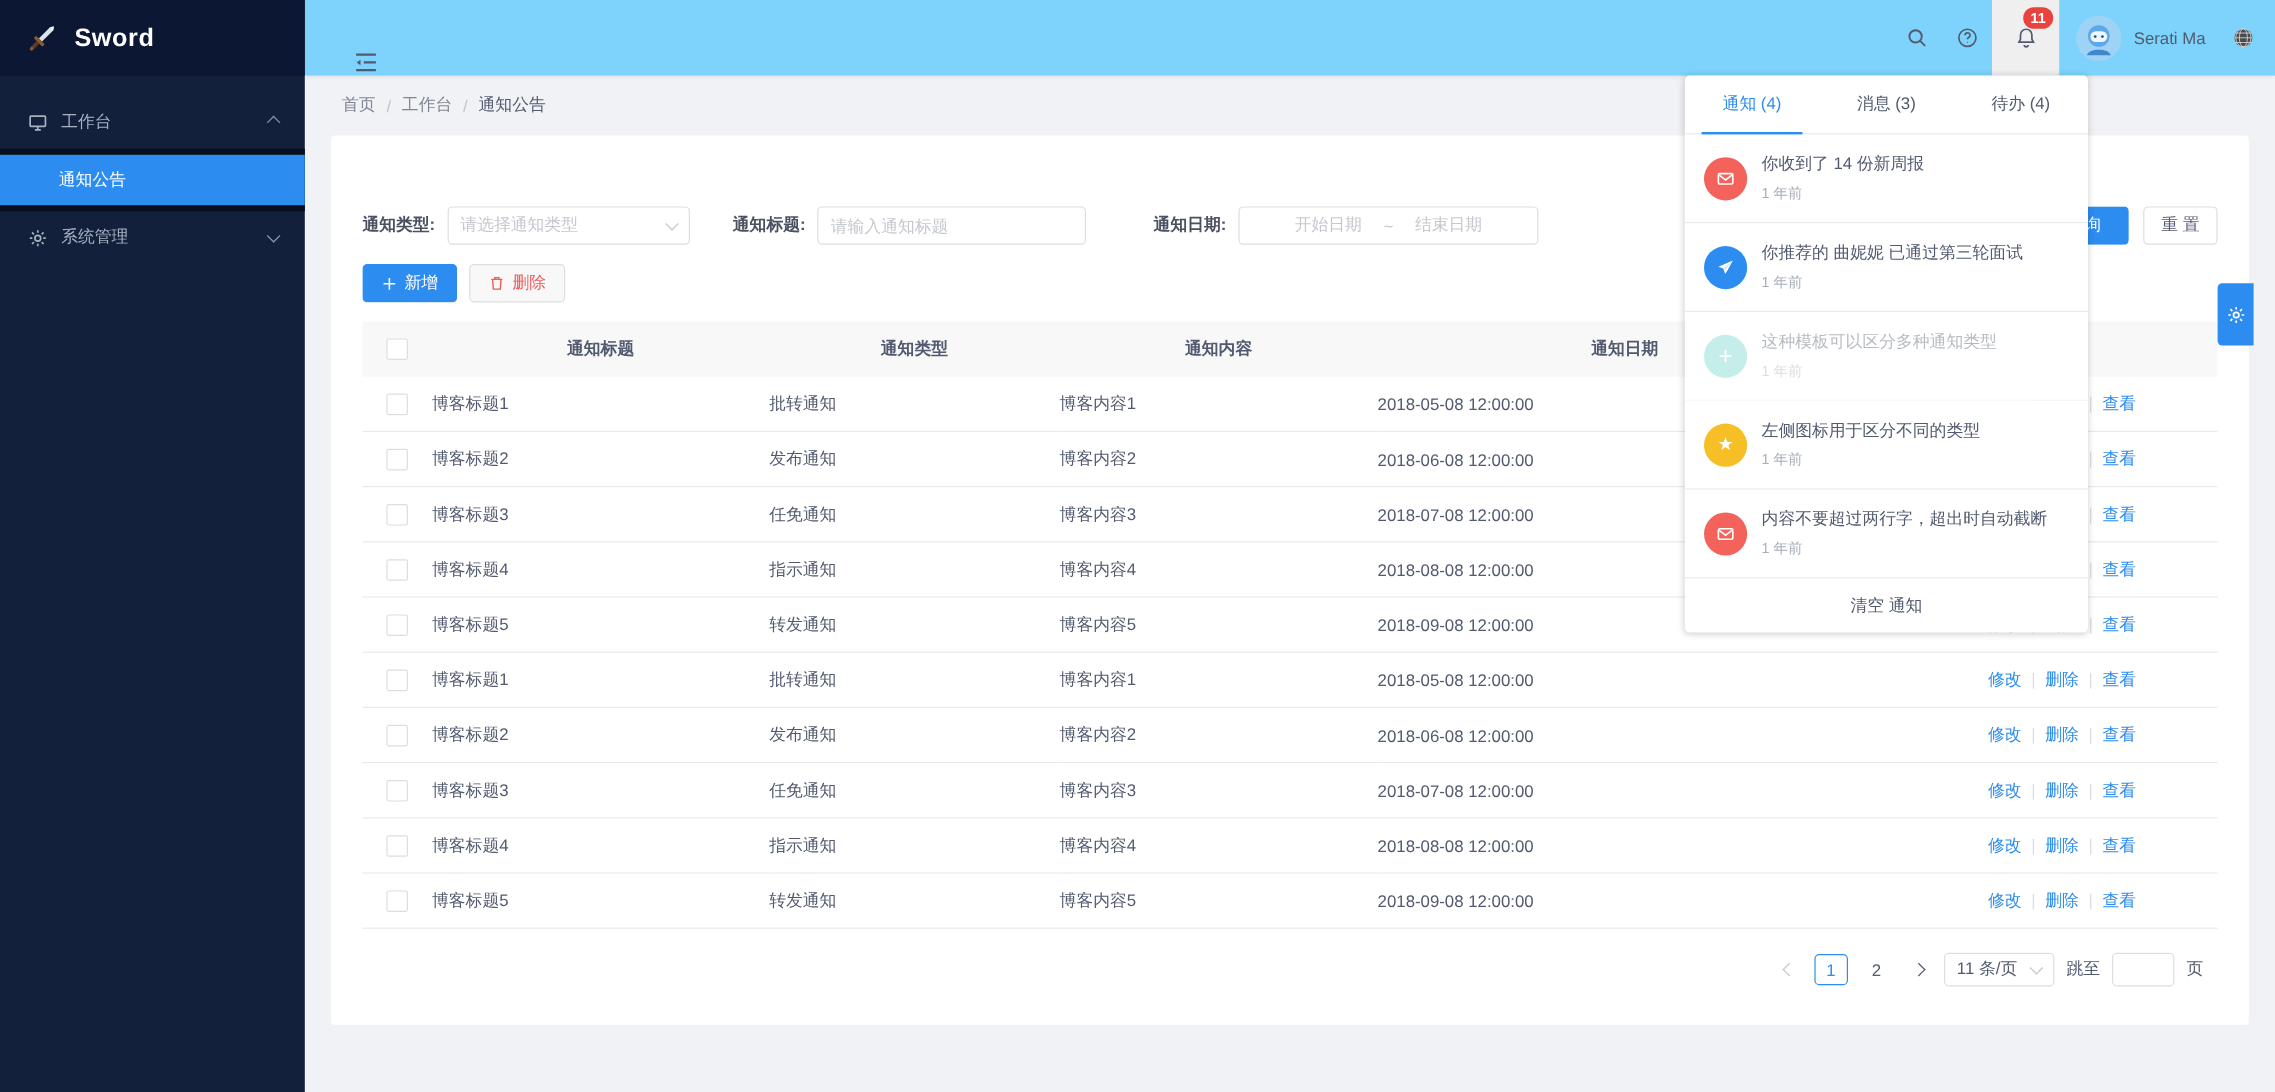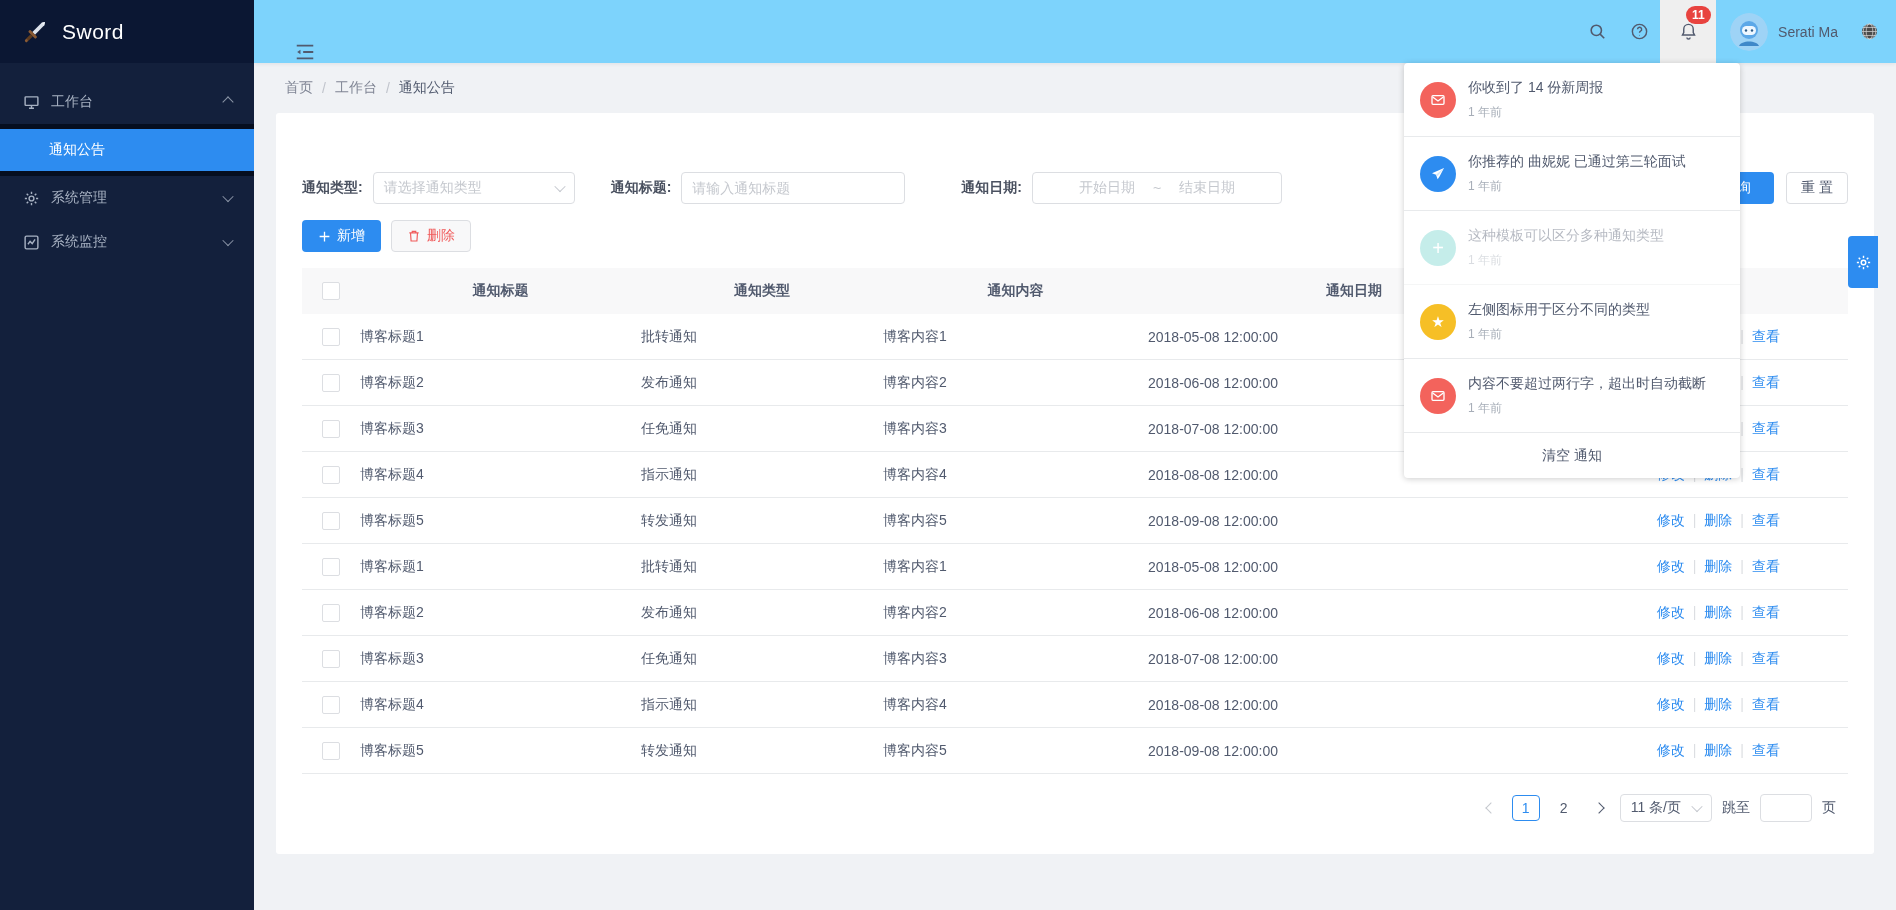--- a/index.html
+++ b/index.html
@@ -1,21 +1,21 @@
 <!DOCTYPE html>
 <html><head>
 <meta charset="utf-8">
 <style>
   html,body{margin:0;padding:0;}
   .app{position:relative;width:1896px;height:910px;background:#f0f2f5;overflow:hidden;
        font-family:"Liberation Sans","DejaVu Sans",sans-serif;font-size:14px;color:#515a6e;}
   
   .sidebar{position:absolute;left:0;top:0;bottom:0;width:254px;background:#13203c;z-index:20;}
   .logo{height:63px;display:flex;align-items:center;padding-left:20px;gap:12px;background:#0b1733;cursor:pointer;}
-  .logo-text{color:#fff;font-size:21px;font-weight:normal;letter-spacing:.5px;}
+  .logo-text{color:#fff;font-size:21px;font-weight:bold;letter-spacing:.5px;}
   .menu{margin-top:17px;}
   .menu-item{height:44px;display:flex;align-items:center;padding:0 22px;color:#a7b1c2;cursor:pointer;}
   .menu-item .mi-icon{width:18px;height:18px;margin-right:11px;display:flex;align-items:center;justify-content:center;}
   .menu-item .chev{margin-left:auto;color:#8a94a6;}
   .submenu{background:#060e1f;padding:5px 0;}
   .submenu-item{height:42px;display:flex;align-items:center;padding-left:49px;color:#b9c3d2;cursor:pointer;}
   .submenu-item.active{background:#2d8cf0;color:#fff;}
   
   .main{position:absolute;left:254px;top:0;right:0;bottom:0;}
   .topbar{height:63px;background:#7dd3fc;display:flex;align-items:flex-end;padding-left:40px;
@@ -136,30 +136,20 @@
         </div>
       </div>
       <div class="menu-item">
         <span class="mi-icon">
           <svg width="17" height="17" viewBox="0 0 24 24" fill="none" stroke="currentColor" stroke-width="2">
             <circle cx="12" cy="12" r="3.4"></circle>
             <path d="M12 2.6v3M12 18.4v3M2.6 12h3M18.4 12h3M5.2 5.2l2.2 2.2M16.6 16.6l2.2 2.2M18.8 5.2l-2.2 2.2M7.4 16.6l-2.2 2.2"></path>
           </svg>
         </span>
         <span>系统管理</span>
-        <i class="chev chv chv-d"></i>
-      </div>
-      <div class="menu-item">
-        <span class="mi-icon">
-          <svg width="17" height="17" viewBox="0 0 24 24" fill="none" stroke="currentColor" stroke-width="2">
-            <rect x="3" y="3" width="18" height="18" rx="2"></rect>
-              <path d="M7 14.5l3-4 3 3 4-6"></path>
-          </svg>
-        </span>
-        <span>系统监控</span>
         <i class="chev chv chv-d"></i>
       </div>
     </nav>
   </aside>
 
   <div class="main">
     <header class="topbar">
       <span class="collapse-btn">
         <svg width="22" height="22" viewBox="0 0 24 24" fill="none" stroke="currentColor" stroke-width="2">
           <path d="M3 5h18M10 12h11M3 19h18"></path>
@@ -403,20 +393,26 @@
           <i class="chv chv-d"></i>
         </span>
         <span>跳至</span>
         <input class="pg-jump" style="">
         <span>页</span>
       </div>
     </div>
   </div>
 
   <div class="notice-panel">
+    <div class="notice-tabs">
+      <span class="notice-tab active">通知 (4)</span>
+      <span class="notice-tab">消息 (3)</span>
+      <span class="notice-tab">待办 (4)</span>
+      <span class="tab-underline"></span>
+    </div>
     <div>
   <div class="notice-item">
     <span class="n-icon" style="background: rgb(243, 99, 92);">
             <svg width="16" height="16" viewBox="0 0 24 24" fill="none" stroke="#fff" stroke-width="2">
               <rect x="3" y="5.5" width="18" height="13" rx="1.5"></rect>
               <path d="M4 7.5l8 6 8-6"></path>
             </svg>
           </span>
     <div class="n-body">
       <div class="n-title">你收到了 14 份新周报</div>

